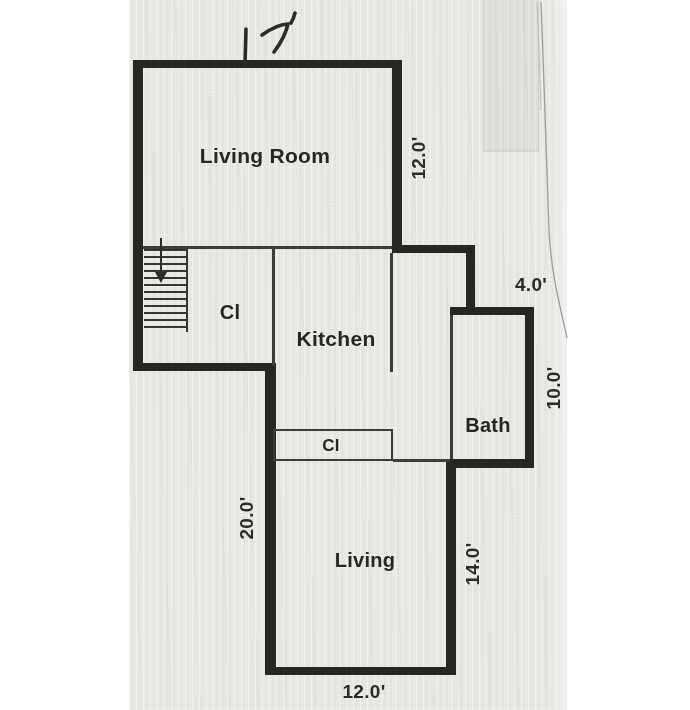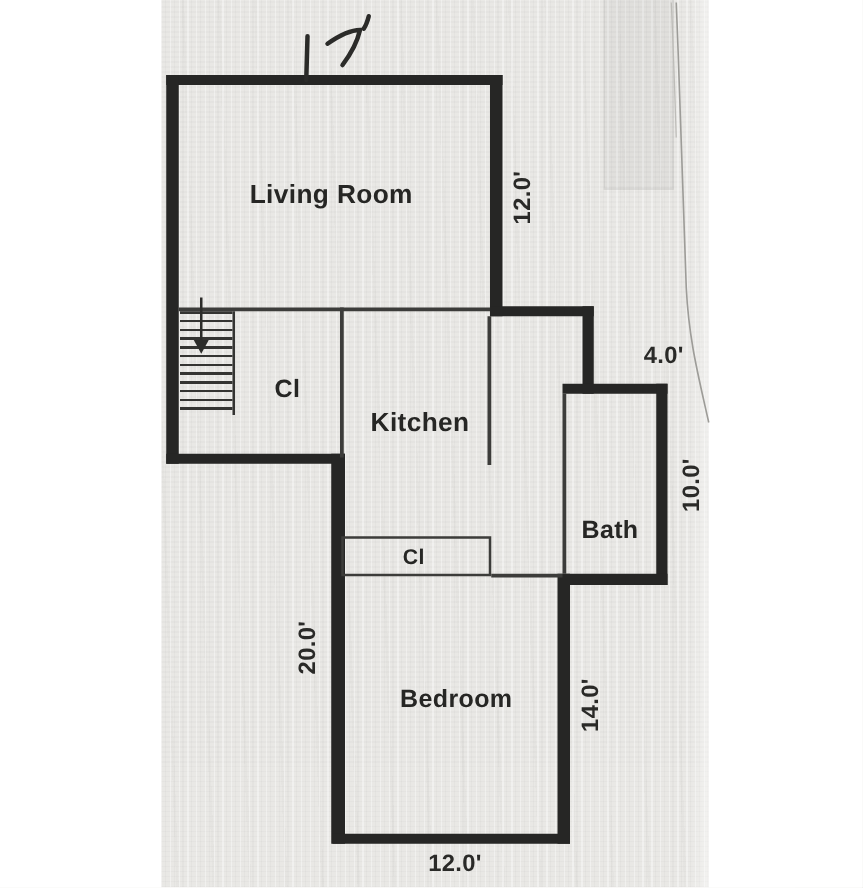--- a/index.html
+++ b/index.html
@@ -98,21 +98,21 @@
   <div class="thin" id="t-closet-ext"></div>
   <div id="closet-box"></div>
 
   <div id="stairs"></div>
   <div id="stair-arrow-line"></div>
   <div id="stair-arrow-head"></div>
 
   <span class="lbl" id="label-living">Living Room</span>
   <span class="lbl" id="label-kitchen">Kitchen</span>
   <span class="lbl" id="label-bath">Bath</span>
-  <span class="lbl" id="label-bedroom">Bedroom</span>
+  <span class="lbl" id="label-bedroom">Living</span>
   <span class="lbl" id="label-cl-hall">Cl</span>
   <span class="lbl" id="label-cl-bed">Cl</span>
 
   <span class="lbl dim vert" id="dim-living-right">12.0'</span>
   <span class="lbl dim" id="dim-bath-top">4.0'</span>
   <span class="lbl dim vert" id="dim-bath-right">10.0'</span>
   <span class="lbl dim vert" id="dim-bed-left">20.0'</span>
   <span class="lbl dim vert" id="dim-bed-right">14.0'</span>
   <span class="lbl dim" id="dim-bed-bottom">12.0'</span>
 

